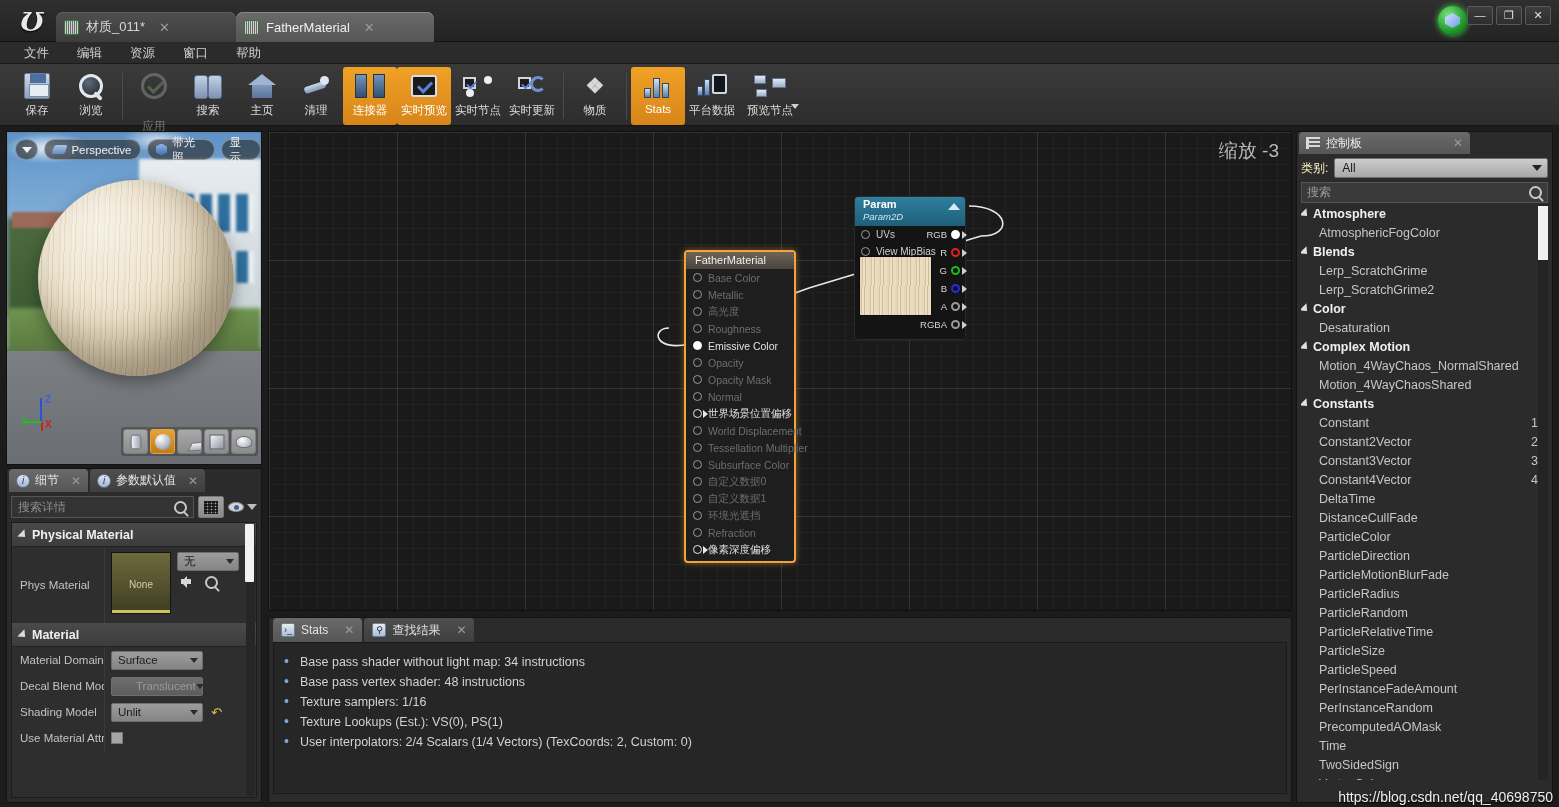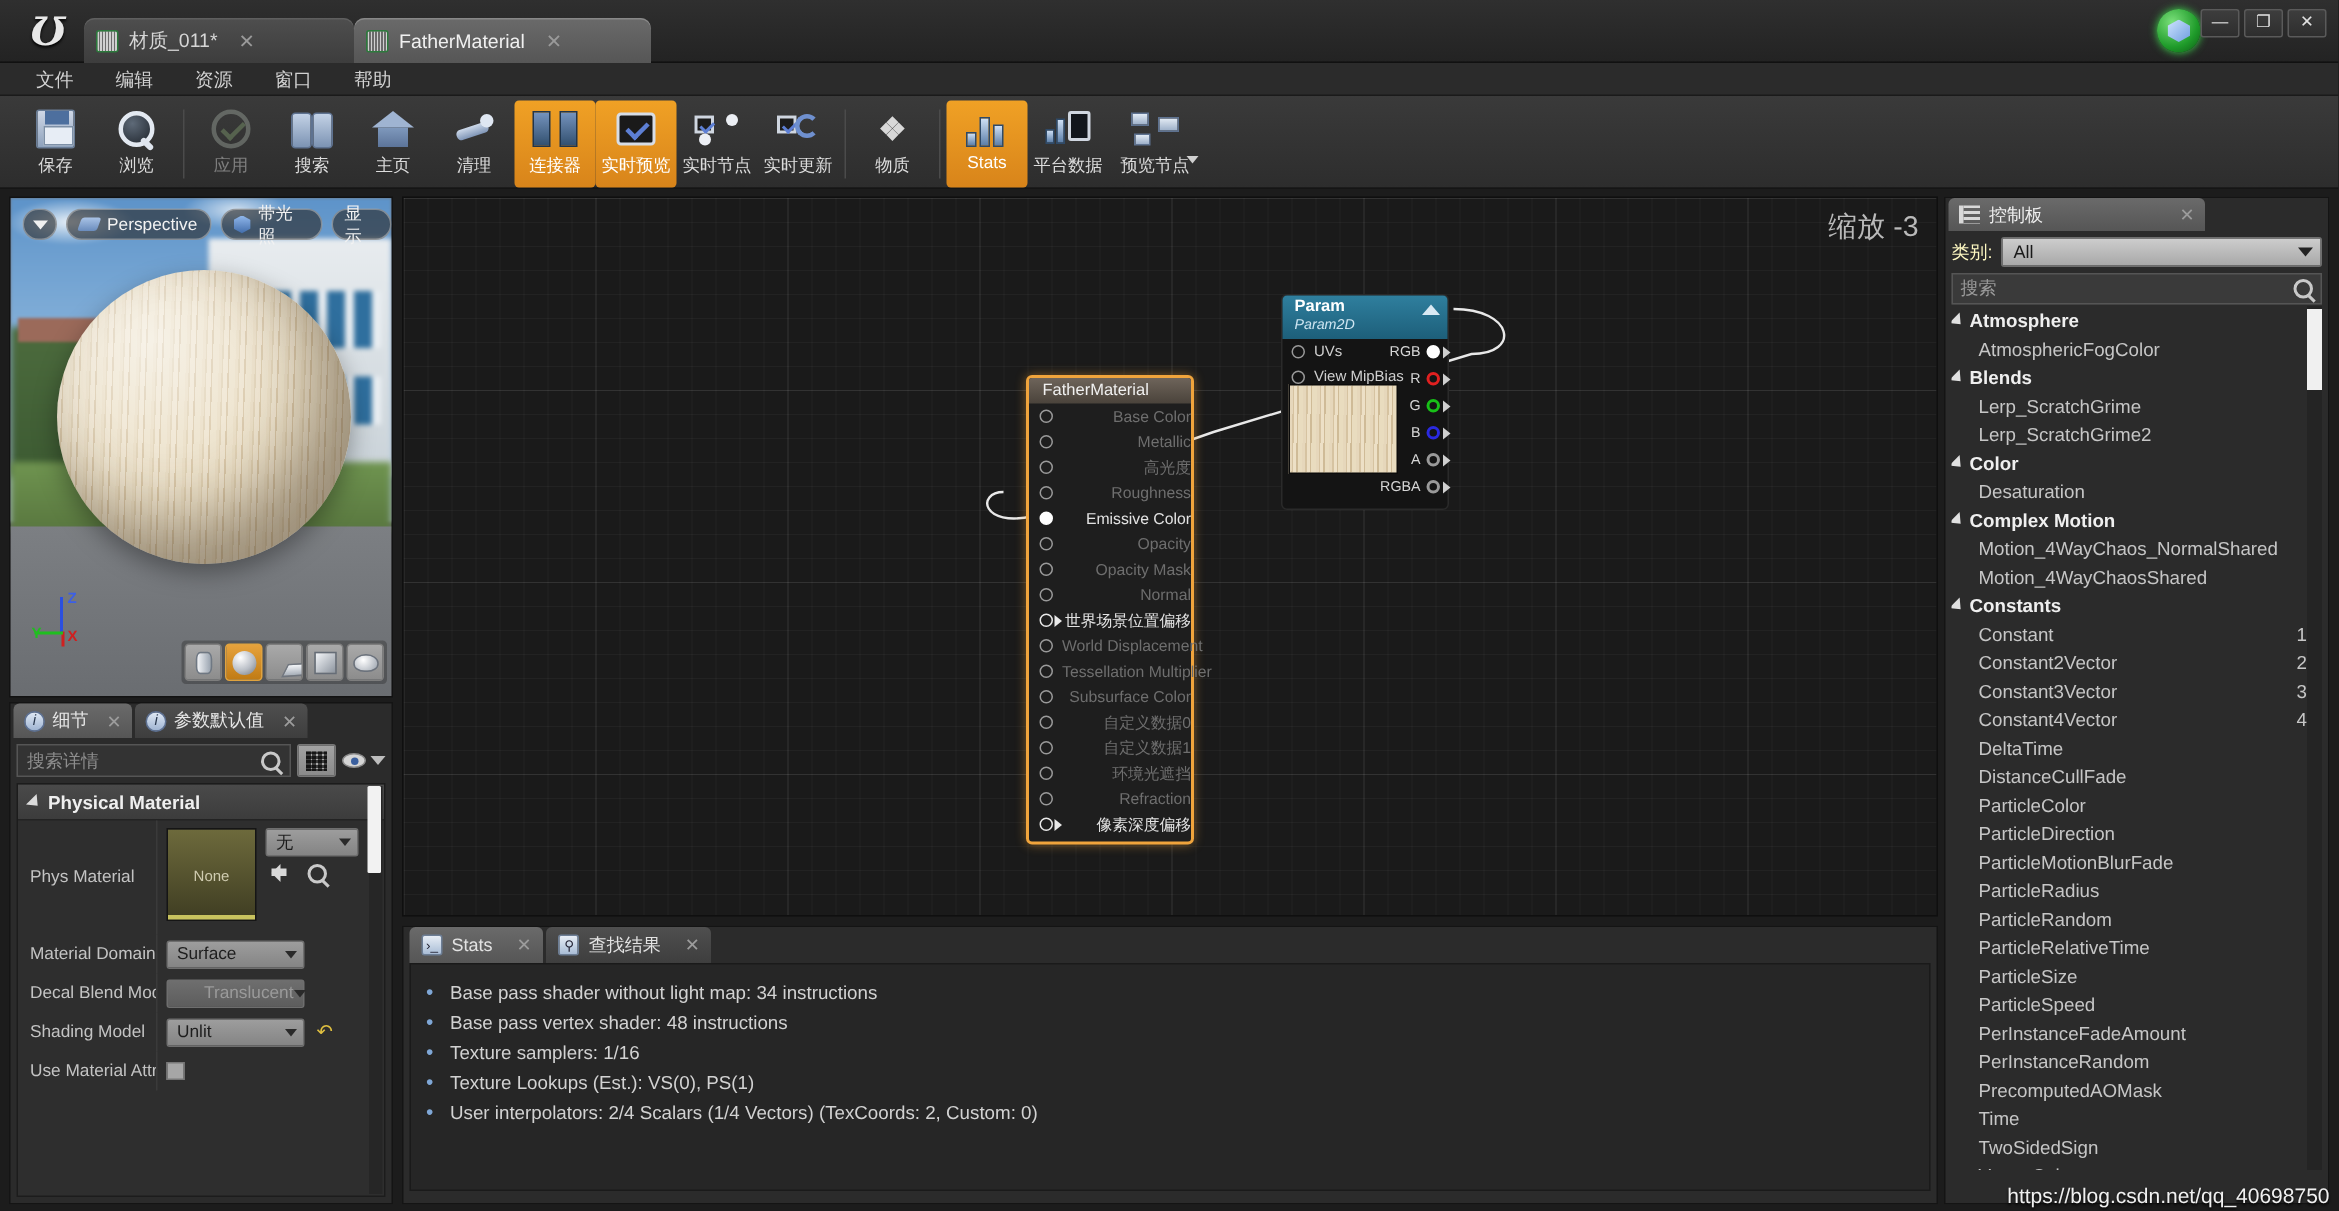--- a/index.html
+++ b/index.html
@@ -77,21 +77,21 @@
     background: linear-gradient(#3a3a3a, #2d2d2d);
     border-bottom: 1px solid #151515;
     display: flex; align-items: stretch; padding: 3px 6px 0 10px;
   }
   .tb-btn {
     width: 54px; display: flex; flex-direction: column; align-items: center;
     justify-content: flex-start; padding-top: 4px; border-radius: 3px;
     position: relative;
   }
   .tb-btn.active { background: linear-gradient(#f0a125, #d8841a); }
-  .tb-btn.disabled { opacity: .45; }
+  .tb-btn.disabled { opacity: .45; gap: 16px; }
   .tb-ico { width: 34px; height: 30px; position: relative; }
   .tb-label { font-size: 11.5px; color: #dcdcdc; margin-top: 2px; white-space: nowrap; }
   .tb-btn.active .tb-label { color: #fff; }
   .tb-sep { width: 1px; background: #4b4b4b; margin: 6px 4px; }
   .tb-caret {
     position: absolute; right: 2px; bottom: 16px;
     width: 0; height: 0; border-left: 4px solid transparent;
     border-right: 4px solid transparent; border-top: 5px solid #d0d0d0;
   }
   
@@ -265,21 +265,21 @@
   .node-fm {
     left: 415px; top: 118px; width: 112px; height: 313px;
     background: #1e1e1e; border: 2px solid #f0a43c;
     box-shadow: 0 0 7px rgba(240,164,60,.45);
   }
   .node-fm-title {
     height: 17px; background: linear-gradient(#6e645a, #4a433b);
     color: #f0f0f0; font-size: 11px; padding: 0 0 0 9px; line-height: 17px;
     border-radius: 2px 2px 0 0;
   }
-  .pin-row { display: flex; align-items: center; height: 17px; padding-left: 7px; justify-content: space-between; }
+  .pin-row { display: flex; align-items: center; height: 17px; padding-left: 7px; }
   .pin {
     width: 9px; height: 9px; border-radius: 50%; border: 1.6px solid #9a9a9a;
     margin-right: 6px; flex: 0 0 auto; position: relative;
   }
   .pin.filled { background: #fff; border-color: #fff; }
   .pin.arrow { border-color: #e8e8e8; }
   .pin.arrow::after {
     content: ""; position: absolute; left: 9px; top: 0px;
     border-left: 5px solid #e8e8e8; border-top: 4px solid transparent; border-bottom: 4px solid transparent;
   }
@@ -848,20 +848,24 @@
               <span class="cv"></span>
             </div>
             <div style="display:flex; gap:10px; padding-left:4px;">
               <span class="arrow-back"></span>
               <span class="mini-mag"></span>
             </div>
           </div>
         </div>
       </div>
 
+      <div class="sect-hdr">
+        <span class="tri-r"></span>
+        <span>Material</span>
+      </div>
 
       <div class="prop-row">
         <div class="prop-lbl">Material Domain</div>
         <div class="prop-val">
           <div class="combo">
             <span>Surface</span>
             <span class="cv"></span>
           </div>
         </div>
       </div>

